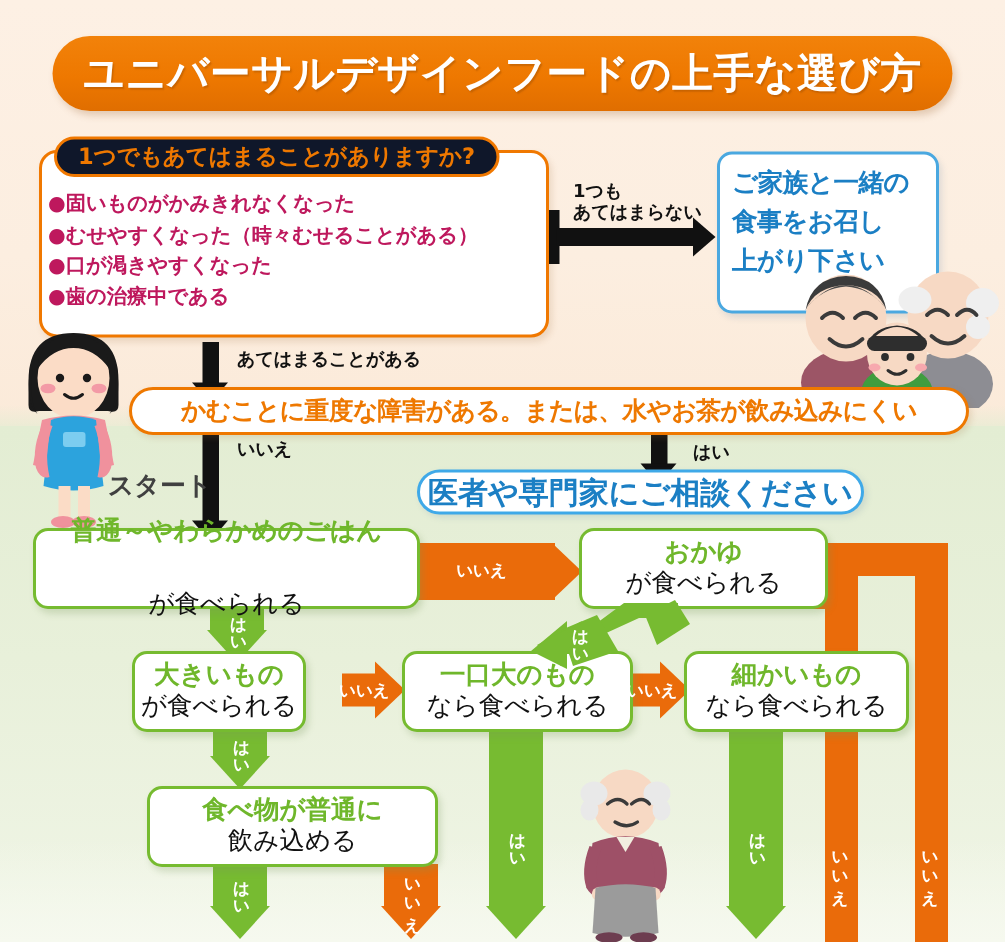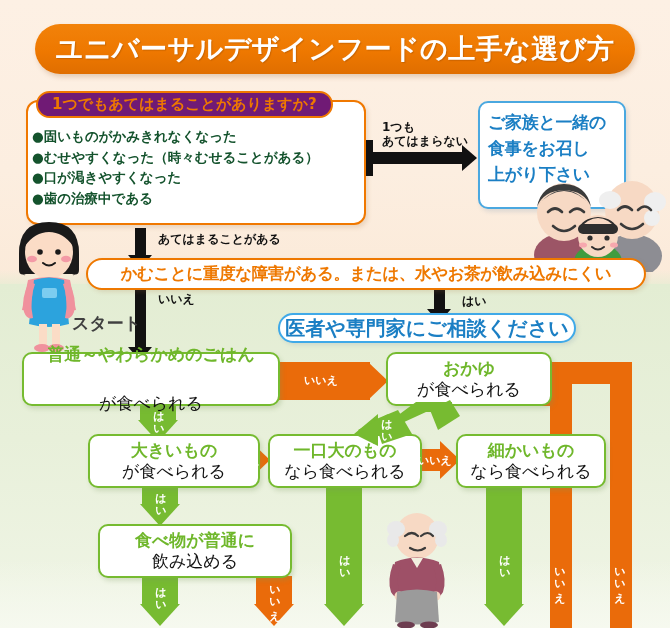--- a/index.html
+++ b/index.html
@@ -42,32 +42,32 @@
   }
   
   .checkbox-card {
     position: absolute; left: 26px; top: 100px; width: 340px; height: 125px;
     background: #ffffff; border: 2px solid #f07800; border-radius: 12px;
     box-shadow: 2px 3px 4px rgba(160,110,60,.18);
   }
   .checkbox-head {
     position: absolute; left: 36px; top: 91px; height: 27px;
     padding: 0 14px;
-    background: #701a75; border: 2px solid #f07800; border-radius: 15px;
+    background: #0f172a; border: 2px solid #f07800; border-radius: 15px;
     display: flex; align-items: center;
     z-index: 4;
   }
   .checkbox-head span {
     color: #ee7800; font-size: 15px; font-weight: bold; white-space: nowrap;
   }
   .check-list {
     position: absolute; left: 32px; top: 126px; z-index: 3;
   }
   .check-list li {
-    list-style: none; color: #14532d; font-size: 13.5px; font-weight: bold;
+    list-style: none; color: #be185d; font-size: 13.5px; font-weight: bold;
     line-height: 20.5px; white-space: nowrap;
   }
   
   .blue-card {
     position: absolute; left: 478px; top: 101px; width: 148px; height: 108px;
     background: #ffffff; border: 2px solid #4aa8e0; border-radius: 10px;
     box-shadow: 2px 3px 4px rgba(110,140,170,.2);
     padding: 6px 8px;
   }
   .blue-card span {
@@ -137,21 +137,21 @@
     border: 2.5px solid #76bb30; border-radius: 10px;
     box-shadow: 2px 3px 4px rgba(120,150,90,.25);
     display: flex; flex-direction: column;
     align-items: center; justify-content: center;
     z-index: 6;
   }
   .gbox .l1 { color: #6fb72b; font-size: 17px; font-weight: bold; line-height: 21px; white-space: nowrap; }
   .gbox .l2 { color: #111111; font-size: 17px; font-weight: normal; line-height: 21px; white-space: nowrap; }
   #box-rice   { left: 22px;  top: 352px; width: 258px; height: 54px; gap: 28px; }
   #box-okayu  { left: 386px; top: 352px; width: 166px; height: 54px; }
-  #box-big    { left: 88px;  top: 434px; width: 172px; height: 54px; }
+  #box-big    { left: 88px;  top: 434px; width: 116px; height: 54px; }
   #box-bite   { left: 268px; top: 434px; width: 154px; height: 54px; }
   #box-fine   { left: 456px; top: 434px; width: 150px; height: 54px; }
   #box-swallow{ left: 98px;  top: 524px; width: 194px; height: 54px; }
   
   .bar { position: absolute; }
   .bar.orange { background: #ea6b0a; }
   .bar.green  { background: #77bb31; }
   
   .head-down {
     position: absolute; width: 0; height: 0;

